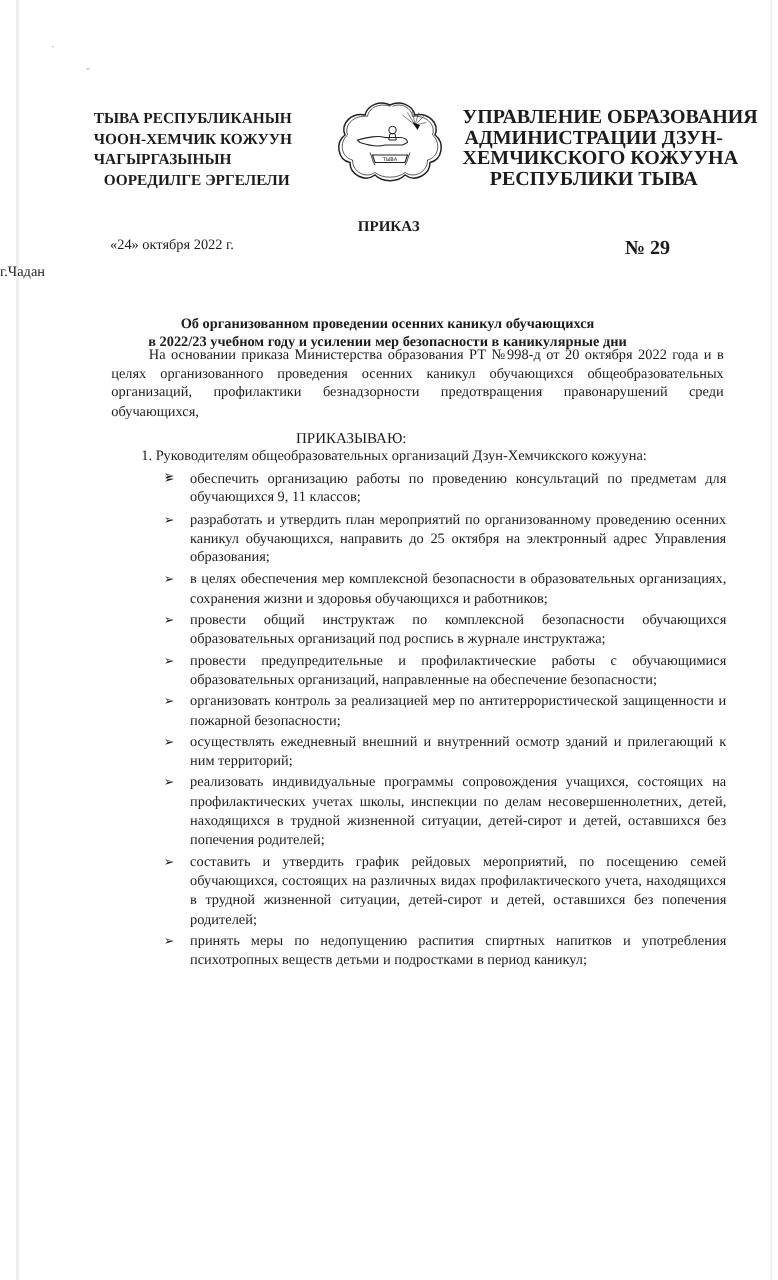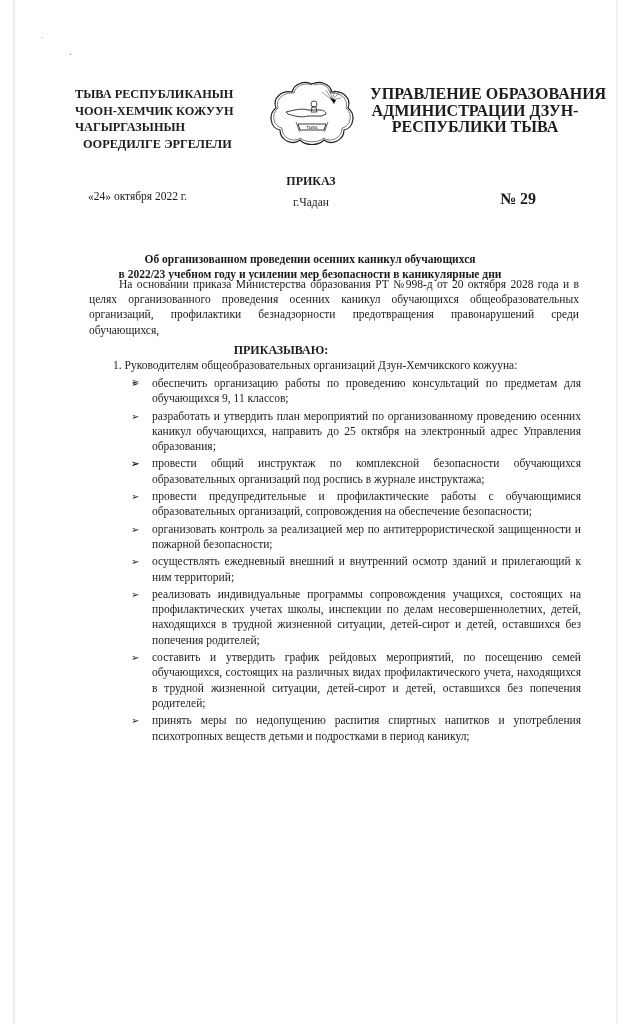--- a/index.html
+++ b/index.html
@@ -18,30 +18,30 @@
     .hdr-left .indent { padding-left: 8px; }
     .hdr-right {
       position: absolute; left: 370px; top: 86px; width: 210px;
       font-weight: bold; font-size: 16px; line-height: 16.5px; text-align: center;
     }
     .hdr-right div { white-space: nowrap; }
     .emblem { position: absolute; left: 268px; top: 80px; width: 88px; height: 66px; }
     .title-prikaz { position: absolute; left: 0; width: 622px; top: 174px; text-align: center; font-weight: bold; font-size: 12px; }
     .date { position: absolute; left: 88px; top: 190px; font-size: 11.5px; }
     .number { position: absolute; right: 86px; top: 190px; font-size: 16px; font-weight: bold; }
-    .city { position: absolute; left: 0; width: 622px; top: 196px; text-align: center; font-size: 11.5px; }
+    .city { position: absolute; left: 0; width: 622px; top: 212px; text-align: left; font-size: 11.5px; }
     .subject {
       position: absolute; left: 60px; width: 500px; top: 236px; text-align: center;
       font-weight: bold; font-size: 11.5px; line-height: 15px; margin-top: 16px;
     }
     .preamble {
       position: absolute; left: 89px; width: 490px; top: 277px;
       font-size: 11.5px; line-height: 15.2px; text-align: justify; text-indent: 30px;
     }
-    .order-word { position: absolute; left: 0; width: 562px; top: 343px; text-align: center; font-weight: bold; font-size: 12px; }
+    .order-word { position: absolute; left: 0; width: 562px; top: 343px; text-align: center; font-weight: normal; font-size: 12px; }
     .item1 { position: absolute; left: 113px; top: 359px; font-size: 11.5px; white-space: nowrap; }
     .bullets { position: absolute; left: 131px; top: 374px; width: 450px; margin: 0; padding: 0; list-style: none; }
     .bullets li {
       position: relative; padding-left: 21px; font-size: 11.5px; line-height: 15.3px;
       text-align: justify; margin-bottom: 2px;
     }
     .bullets li .arrow { position: absolute; left: 0; top: 0; font-size: 10px; }
   </style>
 </head>
 <body>
@@ -76,44 +76,45 @@
     <path d="M44 27 L48 27 L49 32 L43 32 Z" fill="none" stroke="#222" stroke-width="0.8"></path>
     <path d="M30 44 L58 44 L56 50 L32 50 Z" fill="none" stroke="#222" stroke-width="0.9"></path>
     <path d="M28 42 C30 46 30 50 32 52 M60 42 C58 46 58 50 56 52" fill="none" stroke="#222" stroke-width="0.7"></path>
     <text x="44" y="49" font-size="4" text-anchor="middle" font-family="DejaVu Sans, sans-serif" fill="#222">ТЫВА</text>
   </svg>
 </div>
 
 <div class="hdr-right">
   <div>УПРАВЛЕНИЕ ОБРАЗОВАНИЯ</div>
   <div>АДМИНИСТРАЦИИ ДЗУН-</div>
+  <div>ХЕМЧИКСКОГО КОЖУУНА</div>
   <div>РЕСПУБЛИКИ ТЫВА</div>
 </div>
 
 <div class="title-prikaz">ПРИКАЗ</div>
 <div class="date">«24»  октября  2022 г.</div>
 <div class="number">№ 29</div>
 <div class="city">г.Чадан</div>
 
 <div class="subject">
   <div>Об организованном проведении осенних каникул обучающихся</div>
   <div>в 2022/23 учебном году и усилении мер безопасности в каникулярные дни</div>
 </div>
 
-<div class="preamble">На основании приказа Министерства образования РТ №998-д от 20 октября 2028 года и в целях организованного проведения осенних каникул обучающихся общеобразовательных организаций, профилактики безнадзорности предотвращения правонарушений среди обучающихся,</div>
+<div class="preamble">На основании приказа Министерства образования РТ №998-д от 20 октября 2022 года и в целях организованного проведения осенних каникул обучающихся общеобразовательных организаций, профилактики безнадзорности предотвращения правонарушений среди обучающихся,</div>
 
 <div class="order-word">ПРИКАЗЫВАЮ:</div>
 
 <div class="item1">1.   Руководителям общеобразовательных организаций Дзун-Хемчикского кожууна:</div>
 
 <ul class="bullets">
   <li><span class="arrow">➢</span></li>
   <li><span class="arrow">➢</span><span>обеспечить организацию работы по проведению консультаций по предметам для обучающихся 9, 11 классов;</span></li>
   <li><span class="arrow">➢</span><span>разработать и утвердить план мероприятий по организованному проведению осенних каникул обучающихся, направить до 25 октября на электронный адрес Управления образования;</span></li>
-  <li><span class="arrow">➢</span></li>
+  <li><span class="arrow">➢</span><span>в целях обеспечения мер комплексной безопасности в образовательных организациях, сохранения жизни и здоровья обучающихся и работников;</span></li>
   <li><span class="arrow">➢</span><span>провести общий инструктаж по комплексной безопасности обучающихся образовательных организаций под роспись в журнале инструктажа;</span></li>
-  <li><span class="arrow">➢</span><span>провести предупредительные и профилактические работы с обучающимися образовательных организаций, сопровождения на обеспечение безопасности;</span></li>
+  <li><span class="arrow">➢</span><span>провести предупредительные и профилактические работы с обучающимися образовательных организаций, направленные на обеспечение безопасности;</span></li>
   <li><span class="arrow">➢</span><span>организовать контроль за реализацией мер по антитеррористической защищенности и пожарной безопасности;</span></li>
   <li><span class="arrow">➢</span><span>осуществлять ежедневный внешний и внутренний осмотр зданий и прилегающий к ним территорий;</span></li>
   <li><span class="arrow">➢</span><span>реализовать индивидуальные программы сопровождения учащихся, состоящих на профилактических учетах школы, инспекции по делам  несовершеннолетних, детей, находящихся в трудной жизненной ситуации, детей-сирот и детей, оставшихся без попечения родителей;</span></li>
   <li><span class="arrow">➢</span><span>составить и утвердить график рейдовых мероприятий, по посещению семей обучающихся, состоящих на различных видах профилактического учета, находящихся в трудной жизненной ситуации, детей-сирот и детей, оставшихся без попечения родителей;</span></li>
   <li><span class="arrow">➢</span><span>принять меры по недопущению распития спиртных напитков и употребления психотропных веществ детьми и подростками в период каникул;</span></li>
 </ul>
 
 </body></html>

